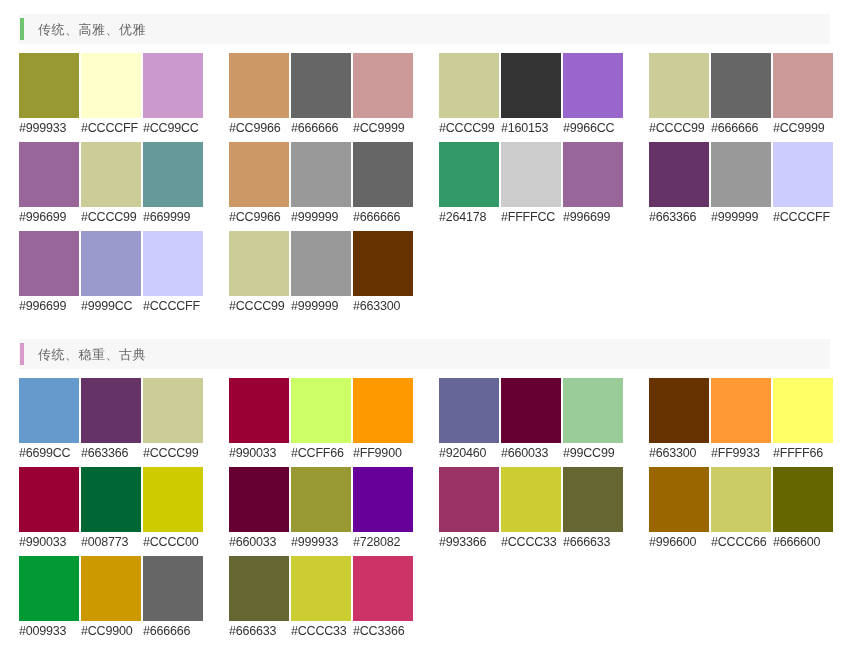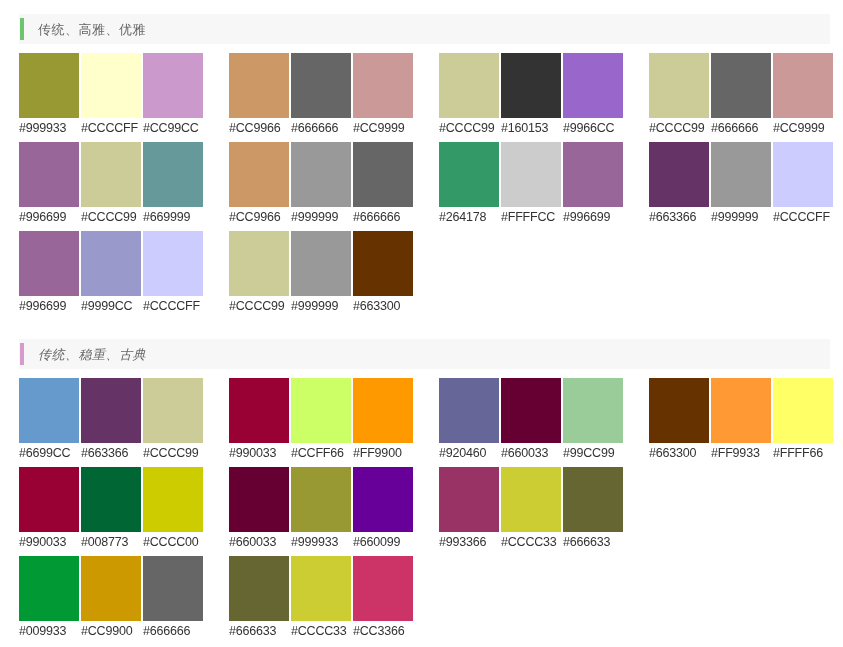--- a/index.html
+++ b/index.html
@@ -231,21 +231,21 @@
               <div class="swatch-label">#663366</div>
               <div class="swatch-label">#999999</div>
               <div class="swatch-label">#CCCCFF</div>
             </div>
           </div>
         </div>
       </div>
     </div>
     <div class="section-gap"></div>
     <div class="section">
-      <div class="section-header" style="background: rgb(247, 247, 247); font-style: italic;">
+      <div class="section-header" style="background: rgb(247, 247, 247);">
         <div class="accent-bar" style="background: rgb(215, 154, 201);"></div>
         <div class="section-title">传统、稳重、古典</div>
       </div>
       <div class="groups">
         <div class="group">
           <div class="palette-row">
             <div class="swatch-strip">
               <div class="swatch" style="background: rgb(102, 153, 204);"></div>
               <div class="swatch" style="background: rgb(102, 51, 102);"></div>
               <div class="swatch" style="background: rgb(204, 204, 153);"></div>
@@ -296,21 +296,21 @@
           </div>
           <div class="palette-row">
             <div class="swatch-strip">
               <div class="swatch" style="background: rgb(102, 0, 51);"></div>
               <div class="swatch" style="background: rgb(153, 153, 51);"></div>
               <div class="swatch" style="background: rgb(102, 0, 153);"></div>
             </div>
             <div class="label-strip">
               <div class="swatch-label">#660033</div>
               <div class="swatch-label">#999933</div>
-              <div class="swatch-label">#660099</div>
+              <div class="swatch-label">#728082</div>
             </div>
           </div>
           <div class="palette-row">
             <div class="swatch-strip">
               <div class="swatch" style="background: rgb(102, 102, 51);"></div>
               <div class="swatch" style="background: rgb(204, 204, 51);"></div>
               <div class="swatch" style="background: rgb(204, 51, 102);"></div>
             </div>
             <div class="label-strip">
               <div class="swatch-label">#666633</div>
@@ -349,18 +349,30 @@
           <div class="palette-row">
             <div class="swatch-strip">
               <div class="swatch" style="background: rgb(102, 51, 0);"></div>
               <div class="swatch" style="background: rgb(255, 153, 51);"></div>
               <div class="swatch" style="background: rgb(255, 255, 102);"></div>
             </div>
             <div class="label-strip">
               <div class="swatch-label">#663300</div>
               <div class="swatch-label">#FF9933</div>
               <div class="swatch-label">#FFFF66</div>
+            </div>
+          </div>
+          <div class="palette-row">
+            <div class="swatch-strip">
+              <div class="swatch" style="background: rgb(153, 102, 0);"></div>
+              <div class="swatch" style="background: rgb(204, 204, 102);"></div>
+              <div class="swatch" style="background: rgb(102, 102, 0);"></div>
+            </div>
+            <div class="label-strip">
+              <div class="swatch-label">#996600</div>
+              <div class="swatch-label">#CCCC66</div>
+              <div class="swatch-label">#666600</div>
             </div>
           </div>
         </div>
       </div>
     </div>
   </div>
 
 </body></html>

